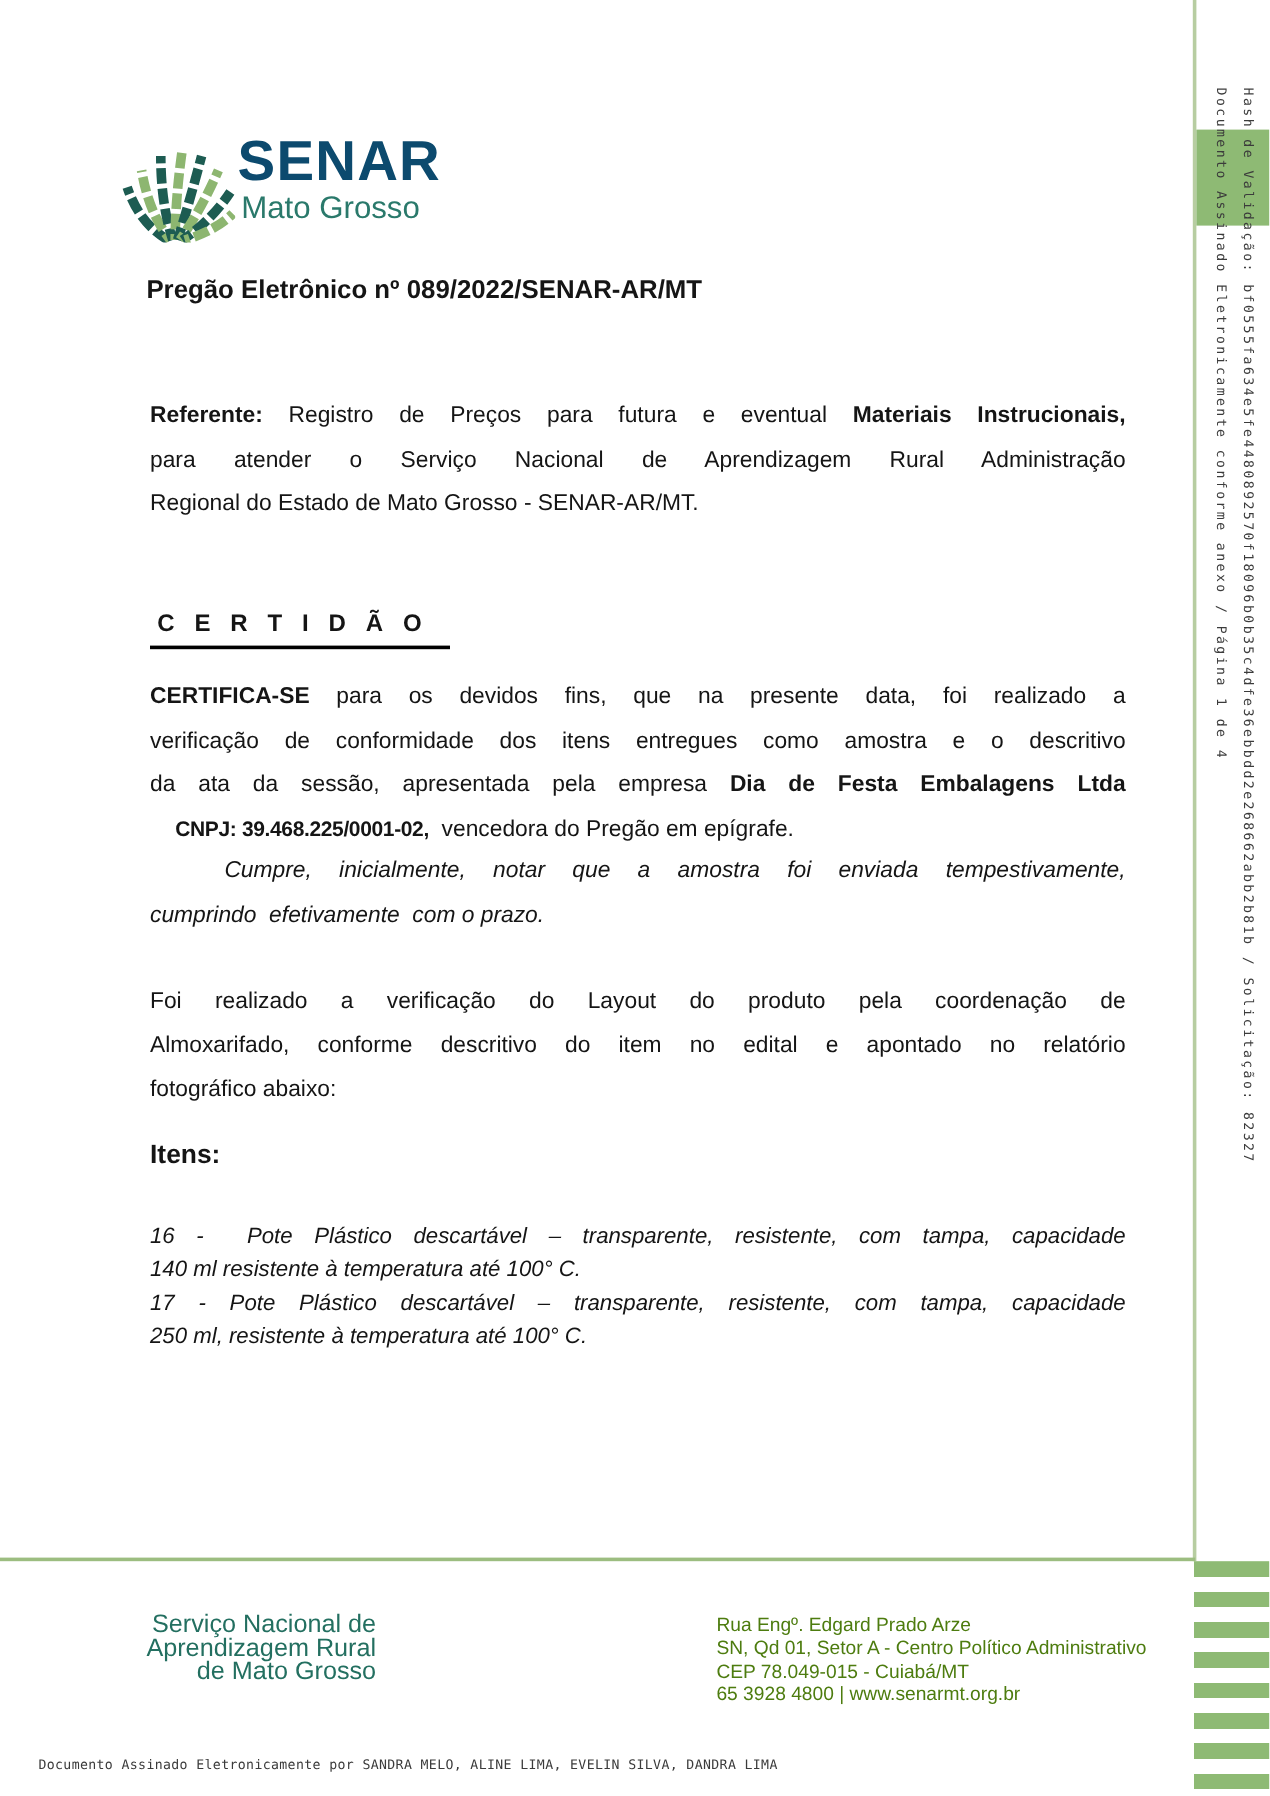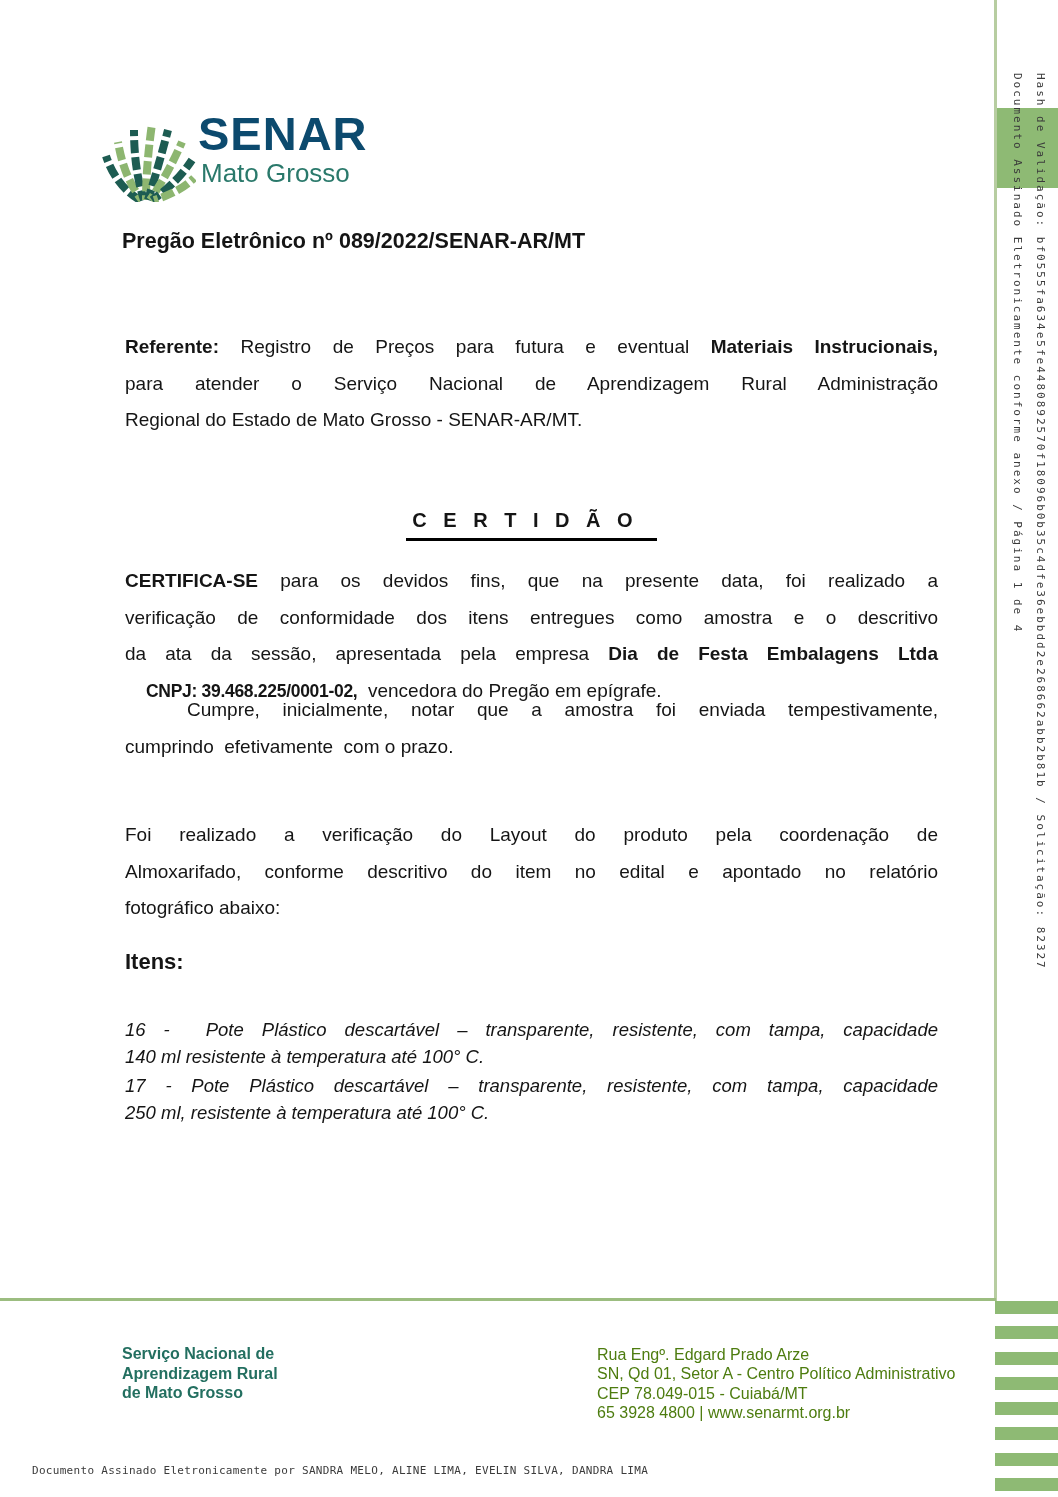--- a/index.html
+++ b/index.html
@@ -15,33 +15,33 @@
     color:#0c4a6e;letter-spacing:1px;line-height:1;}
   .logo-region{position:absolute;left:101px;top:54px;font-size:26px;color:#2a796b;line-height:1;}
   
   .doc-title{position:absolute;left:122px;top:229px;font-size:21.5px;font-weight:bold;}
   .para{position:absolute;left:125px;width:813px;font-size:19px;line-height:36.5px;}
   .jl{text-align:justify;text-align-last:justify;}
   .jl.last{text-align-last:left;}
   .b{font-weight:bold;}
   .cnpj{font-weight:bold;font-size:17.5px;letter-spacing:-0.3px;margin-left:21px;}
   #referente{top:329px;}
-  .certidao-wrap{position:absolute;left:125px;top:509px;width:813px;text-align:center;}
+  .certidao-wrap{position:absolute;left:125px;top:509px;width:813px;}
   .certidao{display:inline-block;font-size:20px;font-weight:bold;letter-spacing:4px;word-spacing:3px;
     border-bottom:3px solid #000;padding:0 20px 6px 6px;}
   #certifica{top:563px;}
-  #cumpre{top:692px;}
+  #cumpre{top:708px;font-style:italic;}
   #foi{top:817px;}
   .itens-heading{position:absolute;left:125px;top:949px;font-size:22px;font-weight:bold;}
   .item-para{position:absolute;left:125px;width:813px;font-size:18.5px;font-style:italic;line-height:27px;}
   #item16{top:1005px;margin-top:11px;}
   #item17{top:1072px;}
   
-  .footer-org{position:absolute;left:122px;top:1344px;font-size:16px;font-weight:bold;
-    color:#236f60;line-height:19.5px;}
+  .footer-org{position:absolute;left:122px;top:1344px;font-size:21px;font-weight:normal;
+    color:#236f60;line-height:19.5px;text-align:right;}
   .footer-addr{position:absolute;left:597px;top:1345px;font-size:16px;color:#4d7c0f;line-height:19.4px;}
   .signature-line{position:absolute;left:32px;top:1464px;font-family:"DejaVu Sans Mono",monospace;
     font-size:11px;letter-spacing:0.3px;color:#3b3b3b;white-space:nowrap;}
   
   .vline{position:absolute;left:994px;top:0;width:3px;height:1301px;background:#b7cda1;}
   .hline{position:absolute;left:0;top:1298px;width:996px;height:3px;background:#9cbd80;}
   .green-block{position:absolute;left:997px;top:108px;width:61px;height:80px;background:#8eba74;}
   .stripes{position:absolute;left:995px;top:1301px;width:63px;height:196px;
     background:repeating-linear-gradient(180deg,#8eba74 0 13px,#ffffff 13px 25.3px);}
   .vtext{position:absolute;top:73px;transform-origin:0 0;transform:rotate(90deg);

